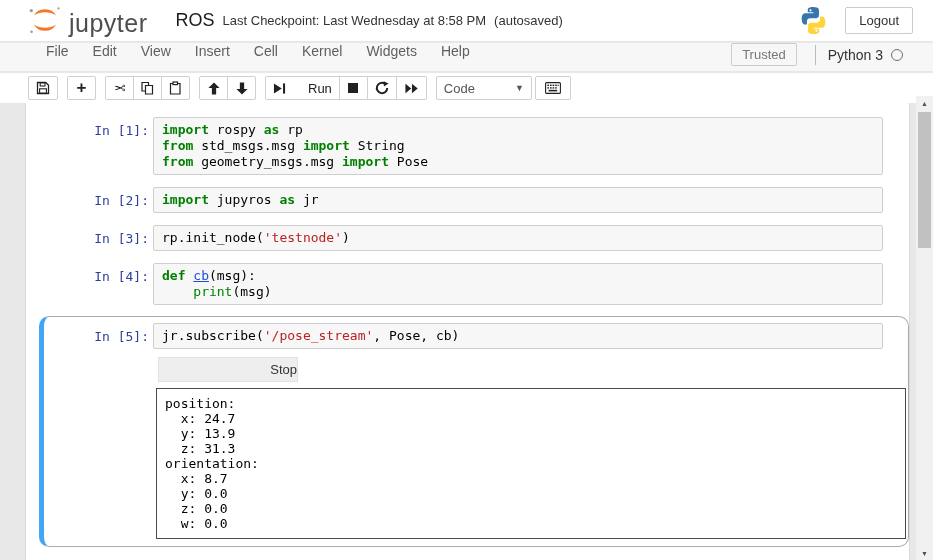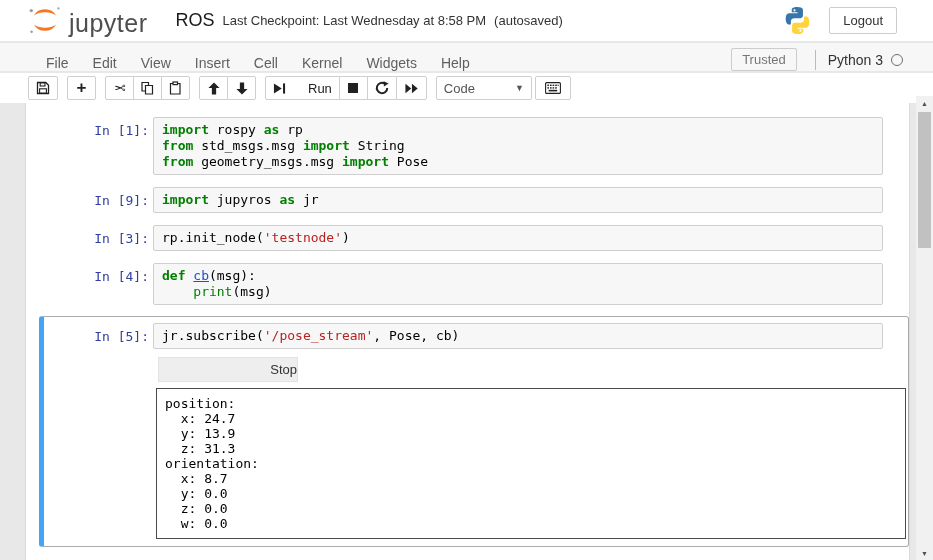--- a/index.html
+++ b/index.html
@@ -7,25 +7,25 @@
   body { font-family: "Liberation Sans", sans-serif; background: #e8e8e8; overflow: hidden; }
   #page { position: relative; width: 933px; height: 560px; background: #e8e8e8; }
 
   
   #header { position: absolute; top:0; left:0; right:0; height:42px; background:#fff; border-bottom:1px solid #e7e7e7; display:flex; align-items:center; }
   .logo-wrap { display:flex; align-items:flex-end; margin-left:27px; cursor:pointer; }
   .logo-text { font-size:25px; color:#4e4e4e; letter-spacing:0.5px; margin-left:6px; line-height:1; font-family:"Liberation Sans",sans-serif; }
   .nb-title { font-size:18px; color:#1a1a1a; margin-left:28px; cursor:pointer; }
   .checkpoint { font-size:13px; color:#333; margin-left:8px;text-align:center; }
   .autosaved { font-size:13px; color:#333; margin-left:8px; }
-  .header-right { margin-left:auto; display:flex; align-items:center; margin-right:36px; }
+  .header-right { margin-left:auto; display:flex; align-items:center; margin-right:20px; }
   .logout-btn { margin-left:16px; font-size:13px; color:#333; background:#fff; border:1px solid #ccc; border-radius:2px; padding:5px 13px; cursor:pointer; }
 
   
-  #menubar { position:absolute; top:43px; left:0; right:0; height:29px; background:#f7f7f7; border-bottom:1px solid #e7e7e7; display:flex; align-items:flex-end; padding-left:34px; }
+  #menubar { position:absolute; top:43px; left:0; right:0; height:29px; background:#f7f7f7; border-bottom:1px solid #e7e7e7; display:flex; align-items:flex-start; padding-left:34px; }
   .menu-item { font-size:14px; color:#5f5f5f; padding:0 12px; cursor:pointer; }
   .menu-right { margin-left:auto; display:flex; align-items:center; margin-right:30px; }
   .trusted-btn { font-size:13px; color:#777; border:1px solid #ccc; border-radius:2px; padding:3px 10px; background:transparent; cursor:default; }
   .kernel-divider { width:1px; height:20px; background:#bbb; margin:0 12px 0 18px; }
   .kernel-name { font-size:14px; color:#333; }
   .kernel-indicator { width:12px; height:12px; border:1.5px solid #6f6f6f; border-radius:50%; margin-left:8px; }
 
   
   #toolbar { position:absolute; top:73px; left:0; right:0; height:30px; background:#fff; display:flex; align-items:center; padding-left:28px; }
   .btn-group { display:flex; margin-right:9px; }
@@ -39,21 +39,21 @@
   .scissors { display:inline-block; transform:scaleX(-1); font-size:14px; }
   .run-label { margin-left:22px; font-size:13px; color:#212121; }
   .cell-type-select { height:24px; width:96px; border:1px solid #cfcfcf; border-radius:2px; background:#fff; display:flex; align-items:center; font-size:13px; color:#555; padding:0 7px; margin-right:3px; cursor:pointer; }
   .select-caret { margin-left:auto; font-size:9px; color:#555; }
 
   
   #site { position:absolute; top:103px; left:0; right:0; bottom:0; background:#e8e8e8; }
   #notebook-container { position:absolute; left:25px; top:0; width:885px; height:458px; background:#fff; border:1px solid #dadada; border-top:none; padding:13px 0 0 13px; overflow:hidden; }
 
   .cell { border:1px solid transparent; border-left:5px solid transparent; margin-bottom:10px; }
-  .cell.selected { border:1px solid #ababab; border-left:5px solid #42A5F5; border-radius:3px; padding:6px 0 7px 0; }
+  .cell.selected { border:1px solid #ababab; border-left:5px solid #42A5F5; border-radius:10px; padding:6px 0 7px 0; }
   .code-row { display:flex; align-items:flex-start; }
   .prompt { width:109px; text-align:right; font-family:"DejaVu Sans Mono",monospace; font-size:13px; color:#303F9F; padding:6px 4px 0 0; flex:none; }
   .input-box { width:730px; flex:none; background:#f7f7f7; border:1px solid #cfcfcf; border-radius:2px; padding:4px 8px; }
   .input-box pre, .code-line { font-family:"DejaVu Sans Mono",monospace; font-size:13px; line-height:16px; color:#000; white-space:pre; }
   .tok-kw { color:#008000; font-weight:bold; }
   .tok-b  { color:#008000; }
   .tok-str { color:#BA2121; }
   .tok-fn { color:#1d4ed8;text-decoration:underline; }
 
   .widget-row { margin:8px 0 0 114px; }
@@ -221,21 +221,21 @@
               <div class="prompt">In [1]:</div>
               <div class="input-box">
                 <div class="code-line"><span class="tok-kw">import</span><span> rospy </span><span class="tok-kw">as</span><span> rp</span></div>
                 <div class="code-line"><span class="tok-kw">from</span><span> std_msgs.msg </span><span class="tok-kw">import</span><span> String</span></div>
                 <div class="code-line"><span class="tok-kw">from</span><span> geometry_msgs.msg </span><span class="tok-kw">import</span><span> Pose</span></div>
               </div>
             </div>
           </div>
           <div class="cell">
             <div class="code-row">
-              <div class="prompt">In [9]:</div>
+              <div class="prompt">In [2]:</div>
               <div class="input-box">
                 <div class="code-line"><span class="tok-kw">import</span><span> jupyros </span><span class="tok-kw">as</span><span> jr</span></div>
               </div>
             </div>
           </div>
           <div class="cell">
             <div class="code-row">
               <div class="prompt">In [3]:</div>
               <div class="input-box">
                 <div class="code-line"><span>rp.init_node(</span><span class="tok-str">'testnode'</span><span>)</span></div>

